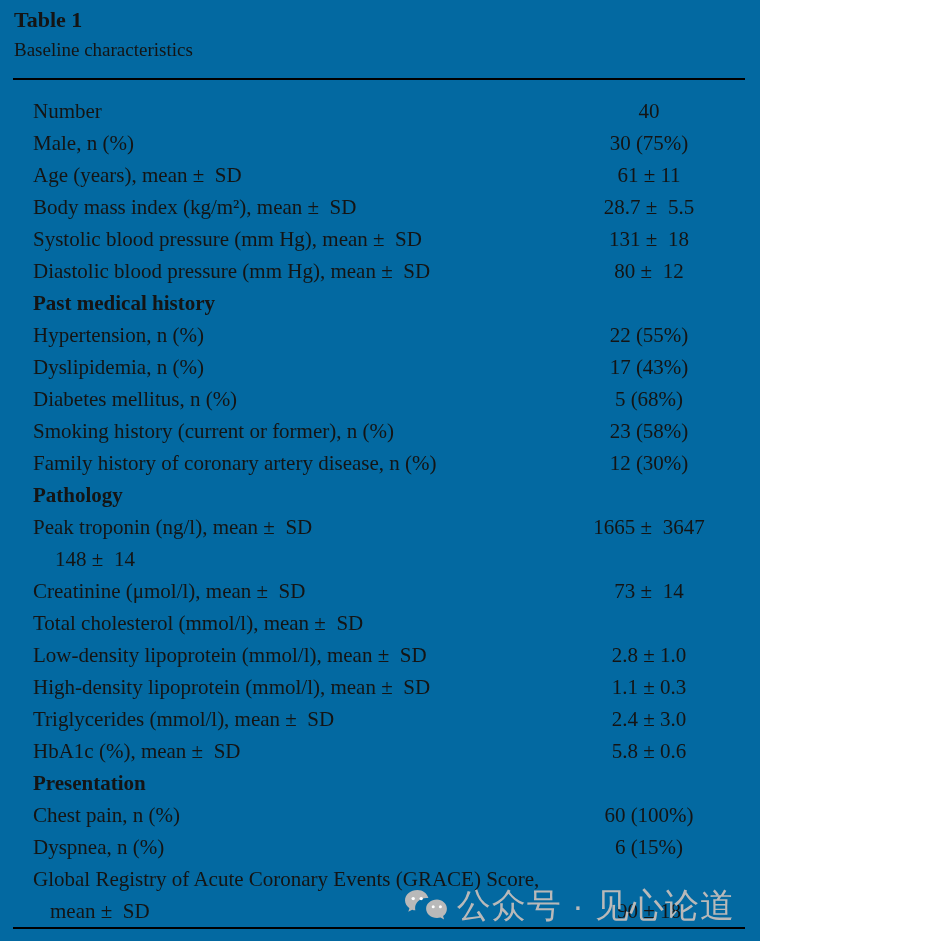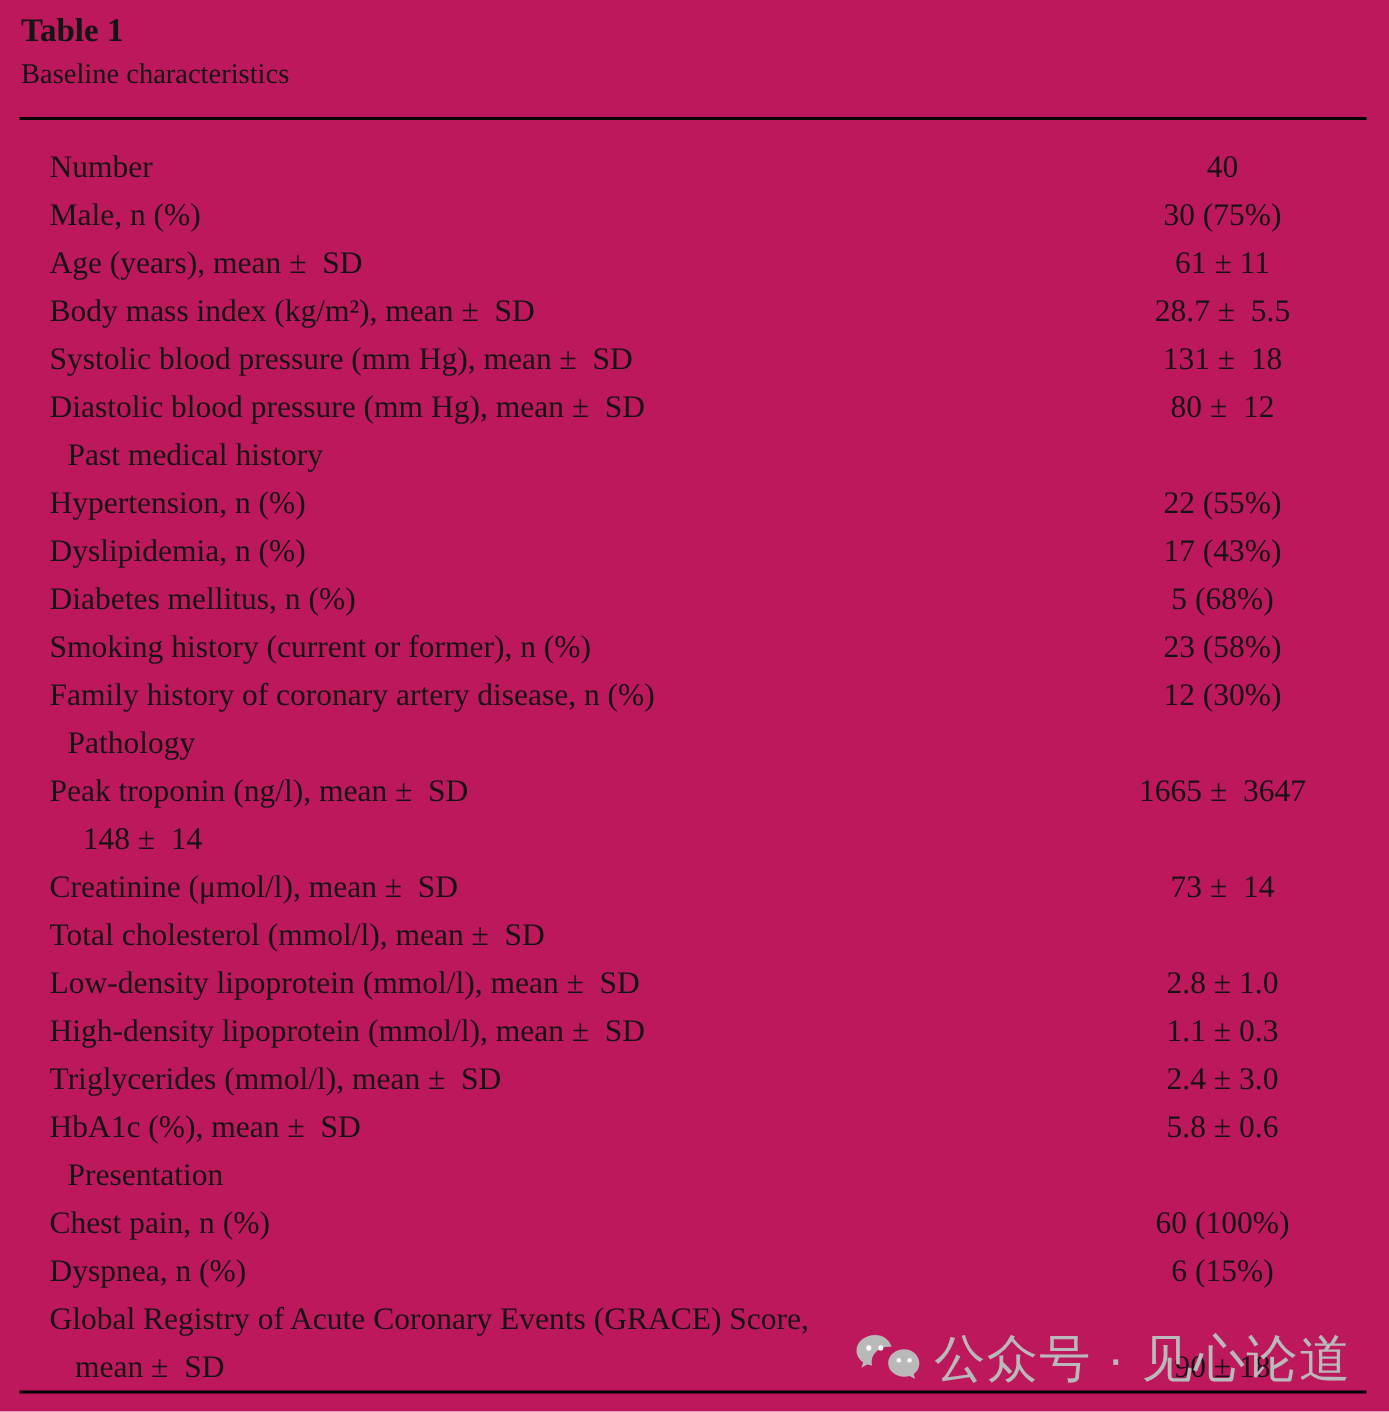--- a/index.html
+++ b/index.html
@@ -1,20 +1,20 @@
 <!DOCTYPE html>
 <html><head>
 <meta charset="utf-8">
 <style>
   html, body { margin: 0; padding: 0; background: #ffffff; }
   .page {
     position: relative;
-    width: 926px;
+    width: 760px;
     height: 941px;
-    background: #be185d;
+    background: #0369a1;
     color: #141414;
     font-family: "Liberation Serif", "DejaVu Serif", serif;
     overflow: hidden;
   }
   .header { padding-top: 5px; }
   .table-label {
     margin-left: 14px;
     font-size: 22px;
     font-weight: bold;
     line-height: 30px;
@@ -35,21 +35,21 @@
   .row {
     display: flex;
     align-items: flex-end;
     font-size: 21px;
     line-height: 32px;
   }
   .row .label {
     flex: 1;
     padding-left: 33px;
   }
-  .row.section .label { font-weight: normal; margin-left: 12px; }
+  .row.section .label { font-weight: bold; }
   .label .line2 {
     display: block;
     padding-left: 17px;
   }
   .row .value {
     width: 190px;
     margin-right: 16px;
     text-align: center;
     white-space: nowrap;
   }

